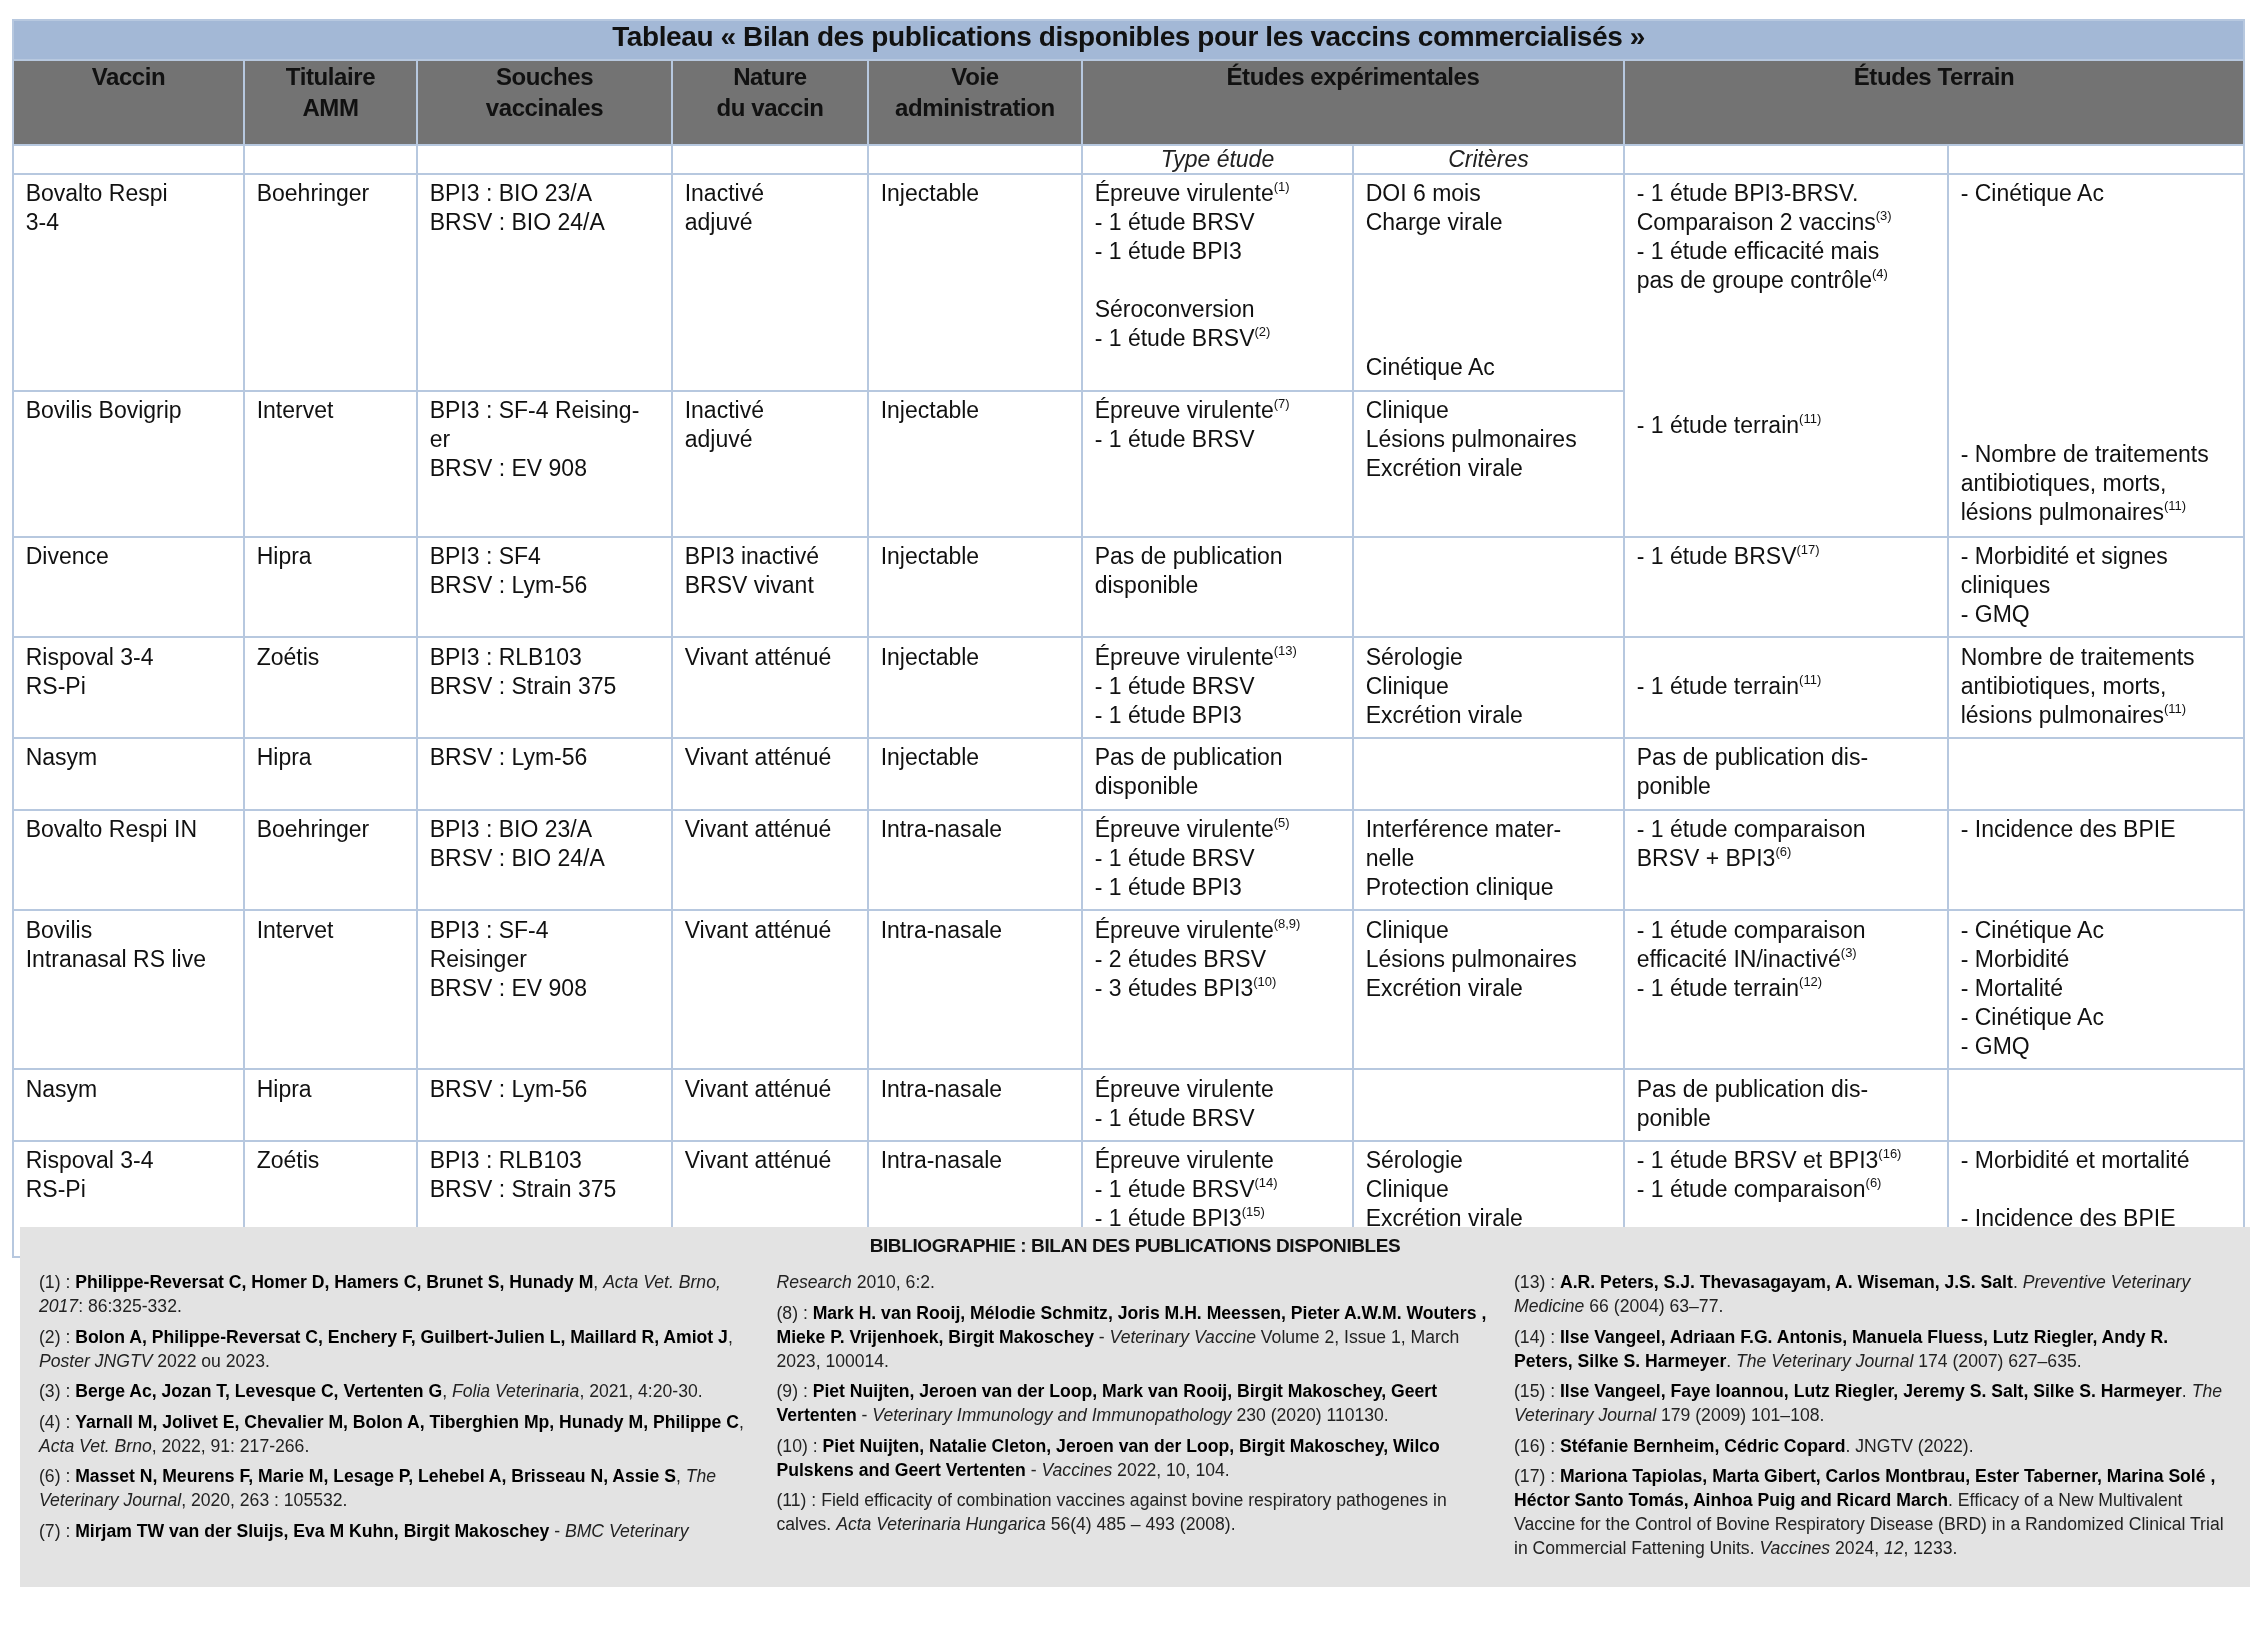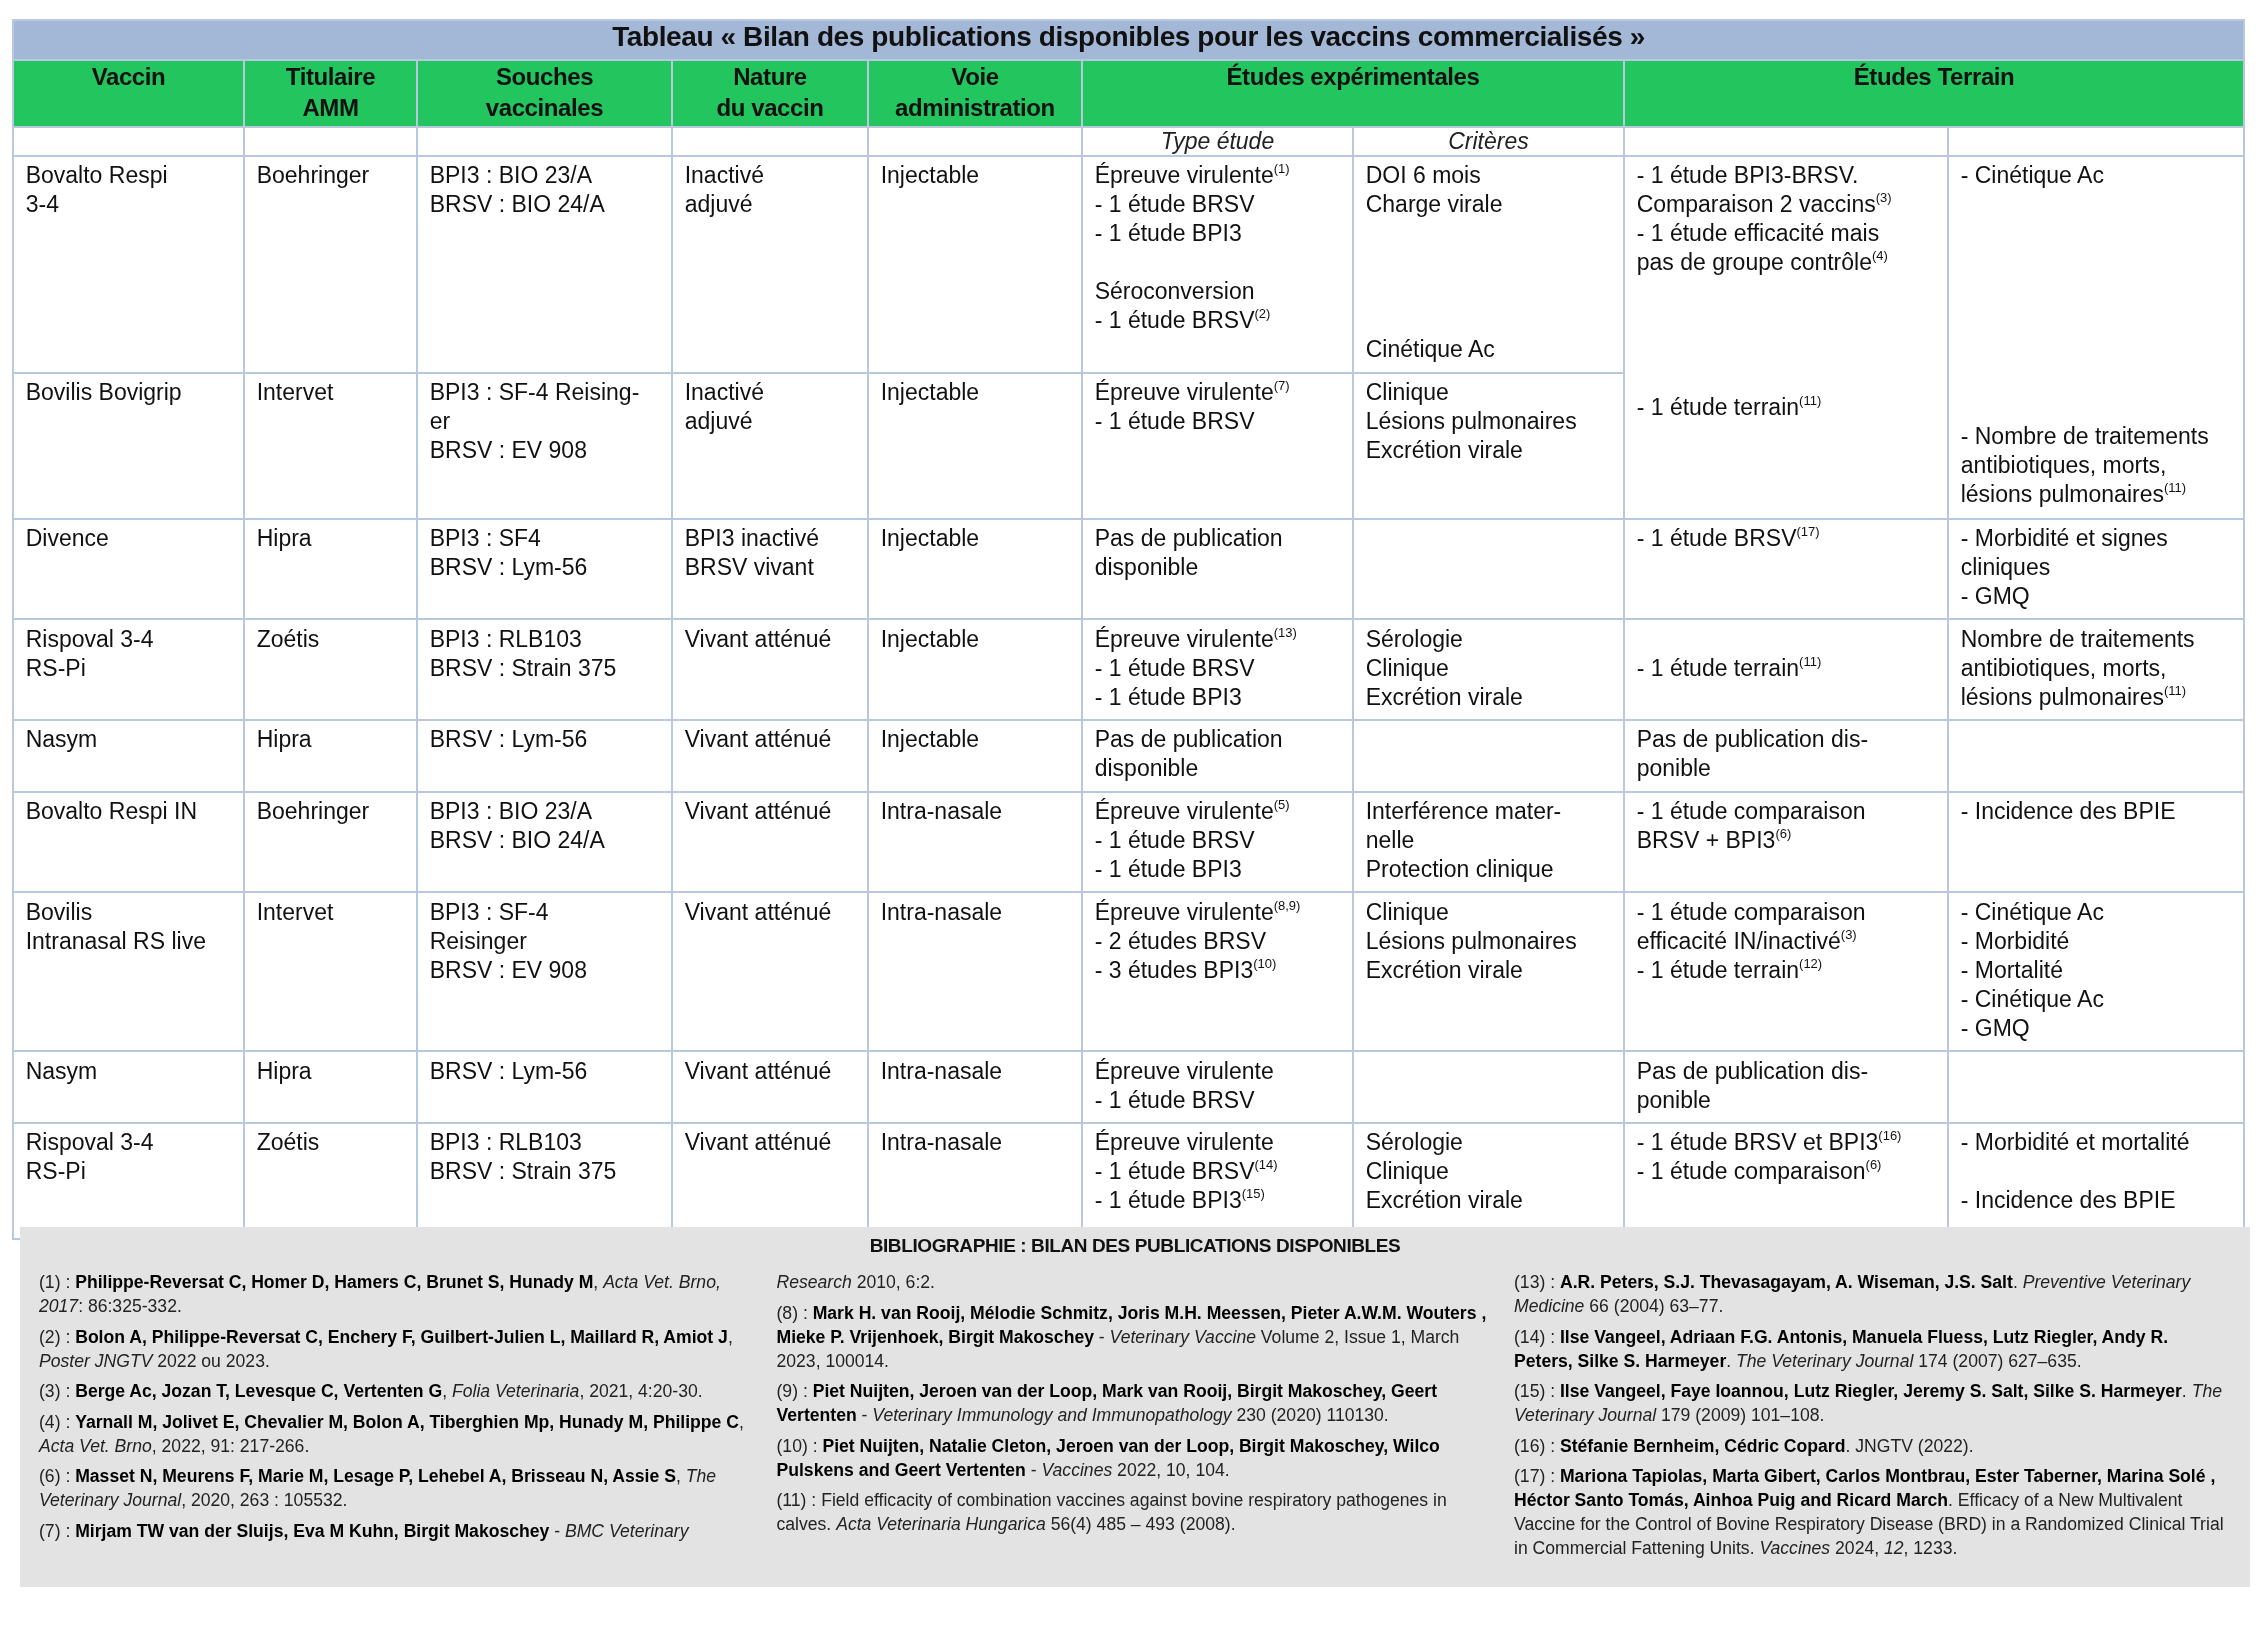--- a/index.html
+++ b/index.html
@@ -10,21 +10,21 @@
 
   table.main { width: 2230px; border-collapse: collapse; table-layout: fixed; }
   table.main td, table.main th { border: 2.2px solid #b7c8df; vertical-align: top; }
 
   .title-row th {
     background: #a3b8d6; height: 40px; font-size: 28px; font-weight: bold;
     text-align: center; vertical-align: middle; letter-spacing: -0.4px;
     border-bottom: 2.2px solid #b7c8df;
   }
   .head-row th {
-    background: #22c55e; height: 67px; font-size: 24px; font-weight: bold;
+    background: #737373; height: 85px; font-size: 24px; font-weight: bold;
     text-align: center; vertical-align: middle; line-height: 31px; letter-spacing: -0.4px;
   }
   .sub-row td {
     height: 16px; font-size: 23px; font-style: italic; text-align: center;
     vertical-align: middle; color: #222;
   }
   .body-row td {
     font-size: 23px; line-height: 29px; padding: 4.4px 11.7px 7.3px 11.7px; color: #111;
   }
   .body-row td .ln { display: block; white-space: nowrap; }

